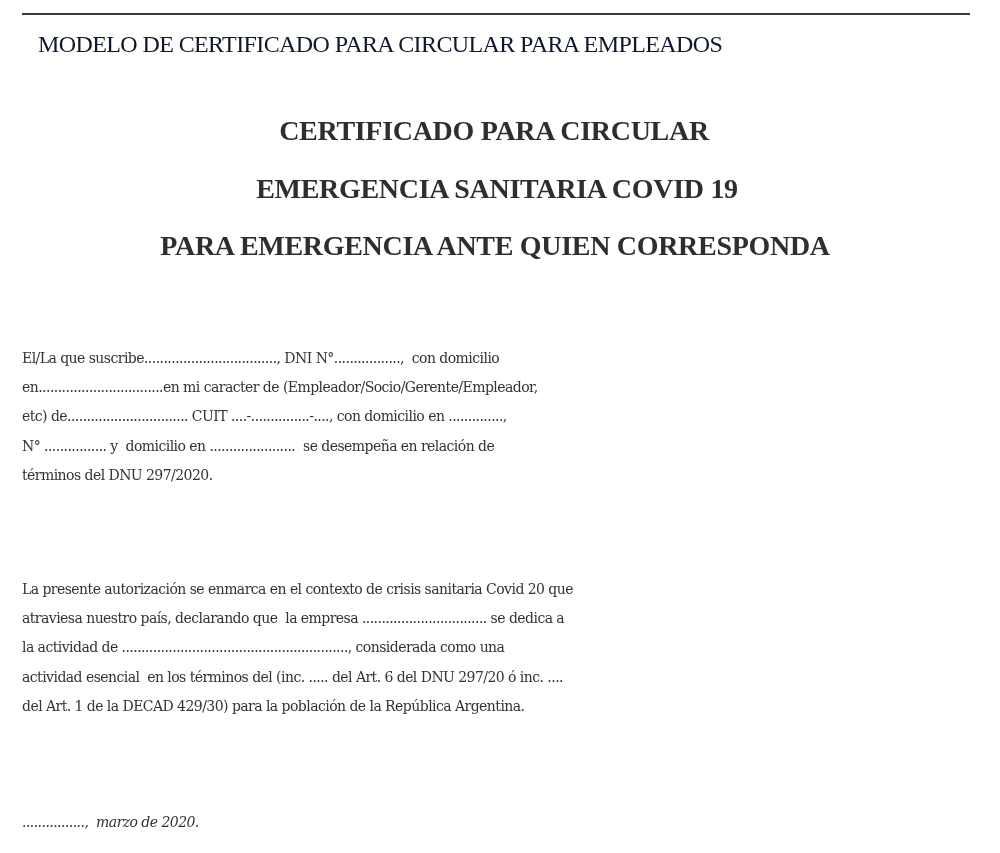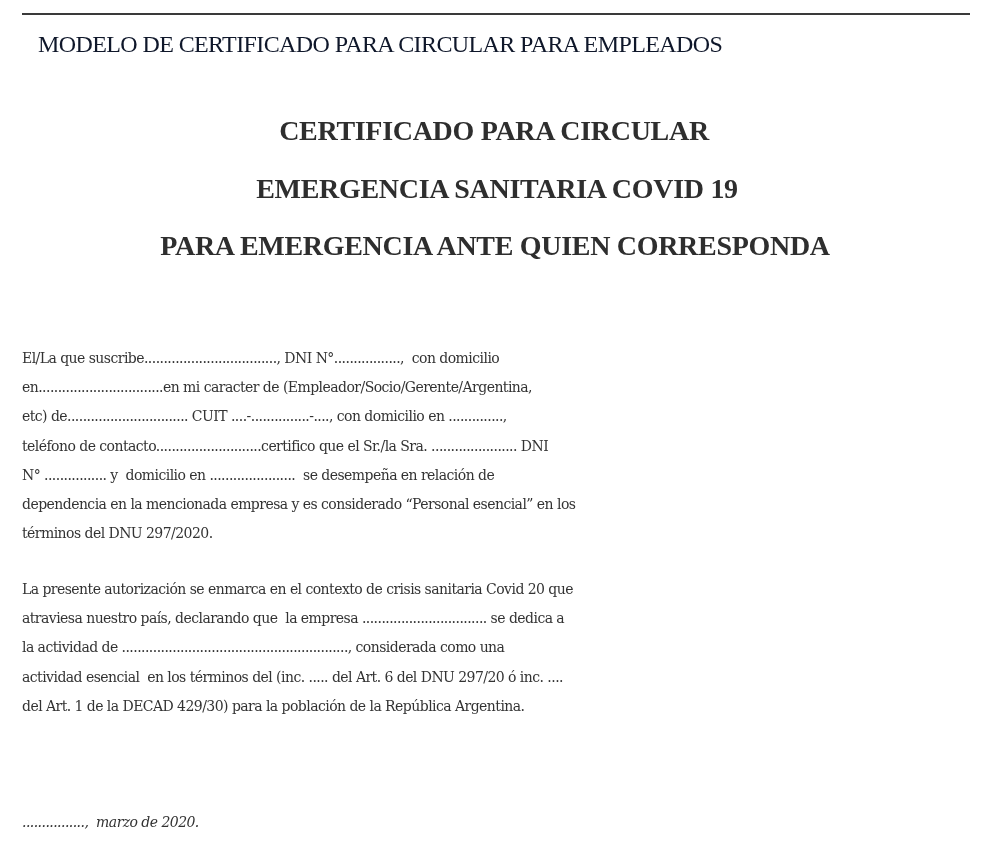--- a/index.html
+++ b/index.html
@@ -83,25 +83,23 @@
 </div>
 <div class="title-line" id="title2">
   <span>EMERGENCIA SANITARIA COVID 19</span>
 </div>
 <div class="title-line" id="title3">
   <span>PARA EMERGENCIA ANTE QUIEN CORRESPONDA</span>
 </div>
 
 <div class="para" id="para1">
   <span class="line">El/La que suscribe.................................., DNI N°................., &nbsp;con domicilio</span>
-  <span class="line">en................................en mi caracter de (Empleador/Socio/Gerente/Argentina,</span>
+  <span class="line">en................................en mi caracter de (Empleador/Socio/Gerente/Empleador,</span>
   <span class="line">etc) de............................... CUIT ....-...............-...., con domicilio en ..............,</span>
-  <span class="line">teléfono de contacto...........................certifico que el Sr./la Sra. ...................... DNI</span>
   <span class="line">N° ................ y &nbsp;domicilio en ...................... &nbsp;se desempeña en relación de</span>
-  <span class="line">dependencia en la mencionada empresa y es considerado “Personal esencial” en los</span>
   <span class="line">términos del DNU 297/2020.</span>
 </div>
 
 <div class="para" id="para2">
   <span class="line">La presente autorización se enmarca en el contexto de crisis sanitaria Covid 20 que</span>
   <span class="line">atraviesa nuestro país, declarando que &nbsp;la empresa ................................ se dedica a</span>
   <span class="line">la actividad de .........................................................., considerada como una</span>
   <span class="line">actividad esencial &nbsp;en los términos del (inc. ..... del Art. 6 del DNU 297/20 ó inc. ....</span>
   <span class="line">del Art. 1 de la DECAD 429/30) para la población de la República Argentina.</span>
 </div>

